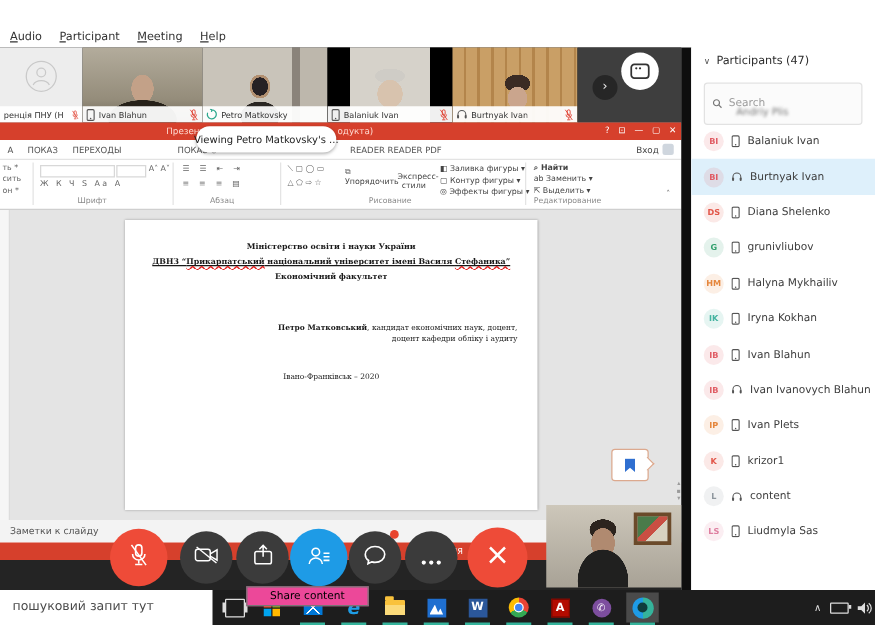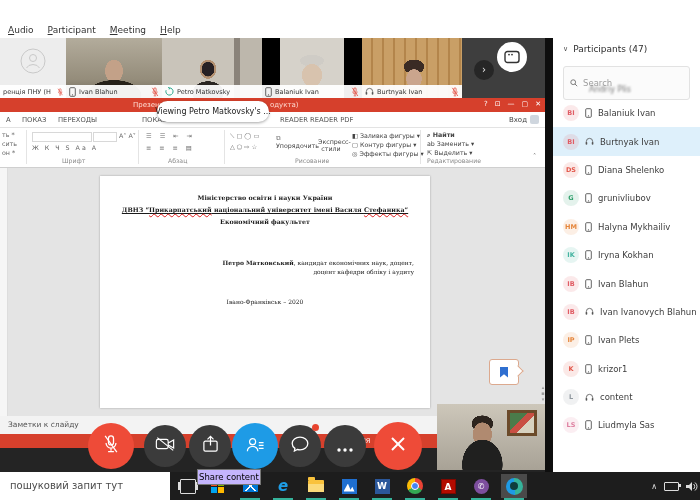--- a/index.html
+++ b/index.html
@@ -123,22 +123,22 @@
   .taskview{position:absolute;left:180px;top:7px;width:14px;height:13px;border:1px solid #ddd;border-radius:1px;}
   .taskview:before{content:"";position:absolute;left:-3px;top:2px;width:2px;height:8px;background:#ddd;}
   .taskview:after{content:"";position:absolute;right:-3px;top:2px;width:2px;height:8px;background:#ddd;}
   .tb-app{position:absolute;top:2px;width:26px;height:24px;display:flex;align-items:center;justify-content:center;}
   .tb-app.active{background:#4a4a4a;}
   .runline{position:absolute;bottom:-2px;left:3px;width:20px;height:2px;background:#35b39b;}
   .tray{position:absolute;right:2px;top:0;height:28px;display:flex;align-items:center;gap:7px;color:#ddd;}
   .tray .chu{font-size:8px;}
   .battery{width:13px;height:7px;border:1px solid #ddd;border-radius:1px;position:relative;}
   .battery:after{content:"";position:absolute;right:-3px;top:1px;width:2px;height:3px;background:#ddd;}
-  .tooltip{left:197px;top:469px;background:#c4b5fd;border:1px solid #767676;color:#000;
-           font-size:8.5px;padding:2px 1px;z-index:50;white-space:nowrap;}
+  .tooltip{left:197px;top:469px;background:#ec4899;border:1px solid #767676;color:#000;
+           font-size:8.5px;padding:2px 18px;z-index:50;white-space:nowrap;}
 
   
   .win-logo{width:13px;height:13px;display:grid;grid-template-columns:6px 6px;grid-template-rows:6px 6px;gap:1px;}
   .win-logo span{display:block;}
   .folder-icon{width:16px;height:12px;background:#f9c23c;border-radius:1px;position:relative;}
   .folder-icon:before{content:"";position:absolute;top:-3px;left:0;width:7px;height:3px;background:#f9c23c;border-radius:1px 1px 0 0;}
   .folder-icon:after{content:"";position:absolute;left:0;bottom:0;width:16px;height:8px;background:#fbda7a;}
   .chrome-icon{width:16px;height:16px;border-radius:50%;background:conic-gradient(#ea4335 0 33%,#34a853 33% 66%,#fbbc05 66% 100%);position:relative;}
   .chrome-icon:after{content:"";position:absolute;left:4px;top:4px;width:8px;height:8px;border-radius:50%;background:#4285f4;border:1.5px solid #fff;box-sizing:border-box;}
   .webex-icon{width:17px;height:17px;border-radius:50%;background:conic-gradient(#35b39b 0 50%,#1e9be6 50% 100%);position:relative;}

